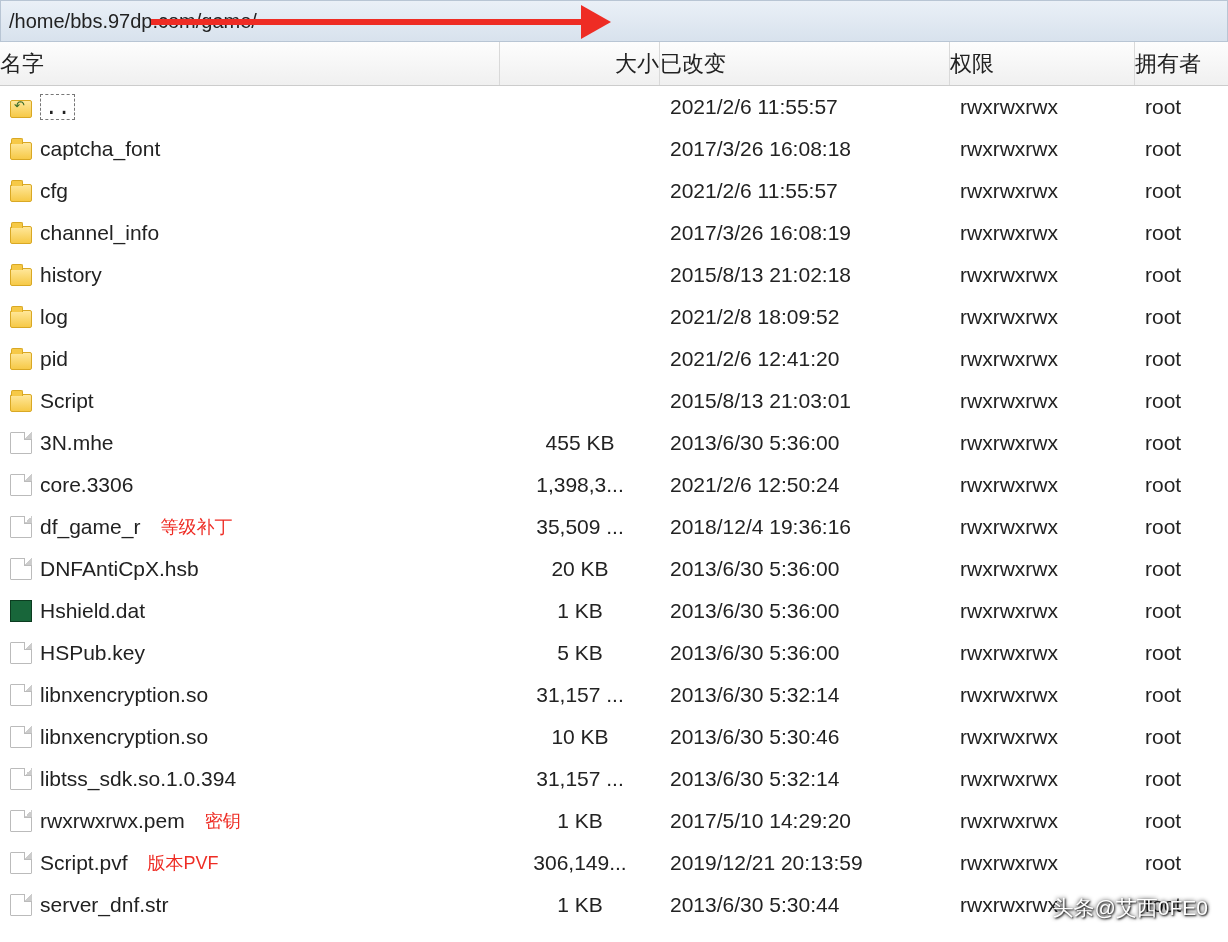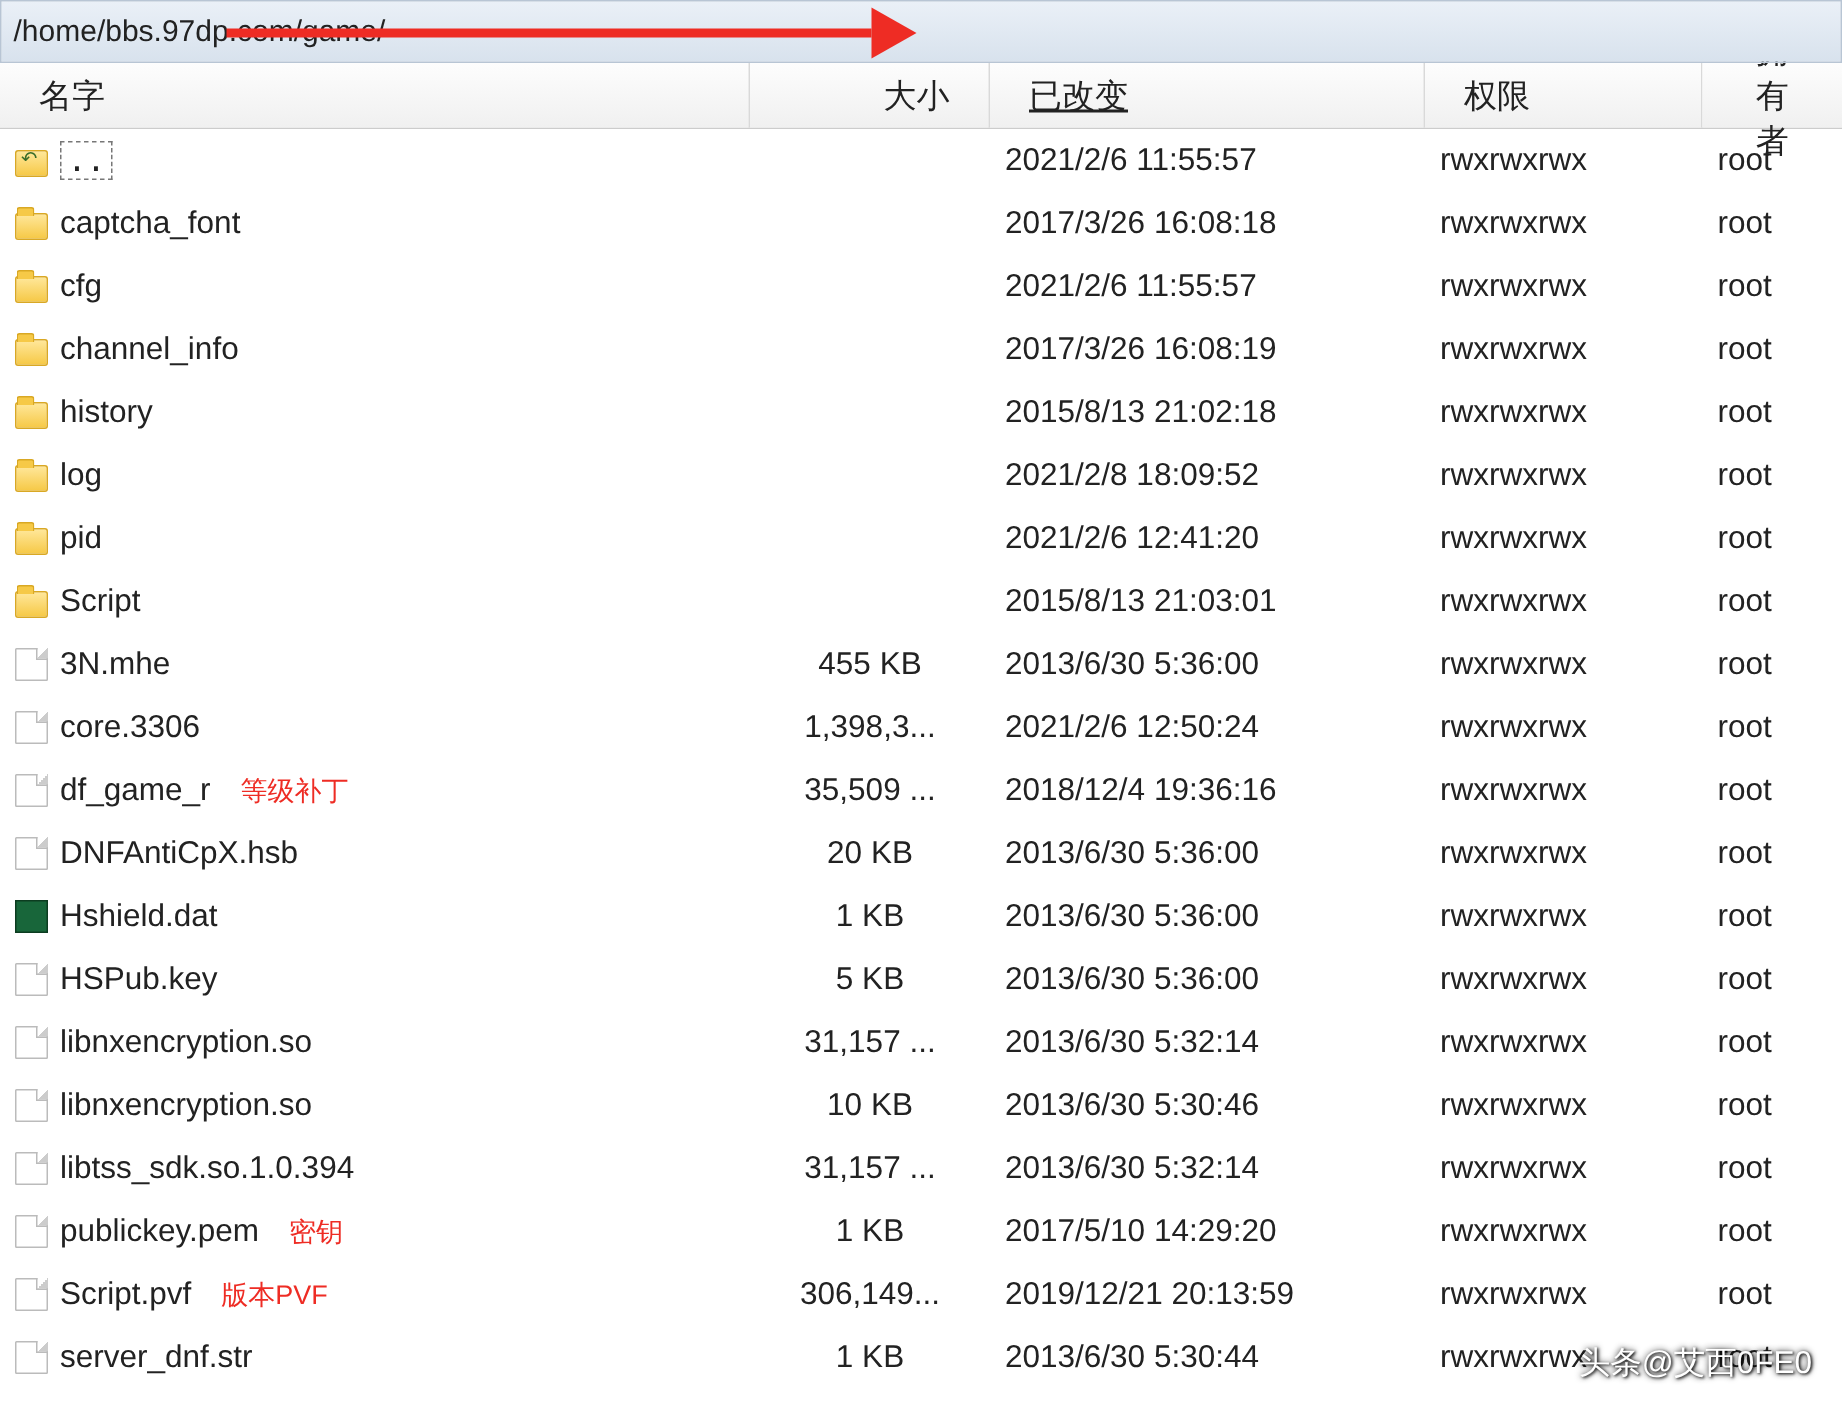--- a/index.html
+++ b/index.html
@@ -63,28 +63,28 @@
     height: 44px;
     align-items: center;
     background: #fff;
     border-bottom: 1px solid #ccc;
   }
   .hcol {
     border-right: 1px solid #d9d9d9;
     height: 100%;
     display: flex;
     align-items: center;
-    padding: 0 26px;
+    padding: 0 0;
     font-size: 22px;
     color: #222;
     background: linear-gradient(#fdfdfd, #f0f0f0);
   }
   .col-name  { width: 500px; }
   .col-size  { width: 160px; justify-content: flex-end; }
-  .col-mod   { width: 290px; text-decoration: underline; }
+  .col-mod   { width: 290px; }
   .col-perm  { width: 185px; }
   .col-owner { flex: 1; border-right: none; text-align: center; }
   .rows { }
   .row {
     display: flex;
     height: 42px;
     align-items: center;
     padding: 0 0;
   }
   .cell { padding: 0 10px; font-size: 21px; color: #222; }
@@ -349,21 +349,21 @@
         <span>libtss_sdk.so.1.0.394</span>
       </div>
       <div class="cell c-size">31,157 ...</div>
       <div class="cell c-mod">2013/6/30 5:32:14</div>
       <div class="cell c-perm">rwxrwxrwx</div>
       <div class="cell c-owner">root</div>
     </div>
     <div class="row">
       <div class="cell c-name">
         <span class="icon file-icon"></span>
-        <span>publickey.pem</span>
+        <span>rwxrwxrwx.pem</span>
         <span class="red-note">密钥</span>
       </div>
       <div class="cell c-size">1 KB</div>
       <div class="cell c-mod">2017/5/10 14:29:20</div>
       <div class="cell c-perm">rwxrwxrwx</div>
       <div class="cell c-owner">root</div>
     </div>
     <div class="row">
       <div class="cell c-name">
         <span class="icon file-icon"></span>

